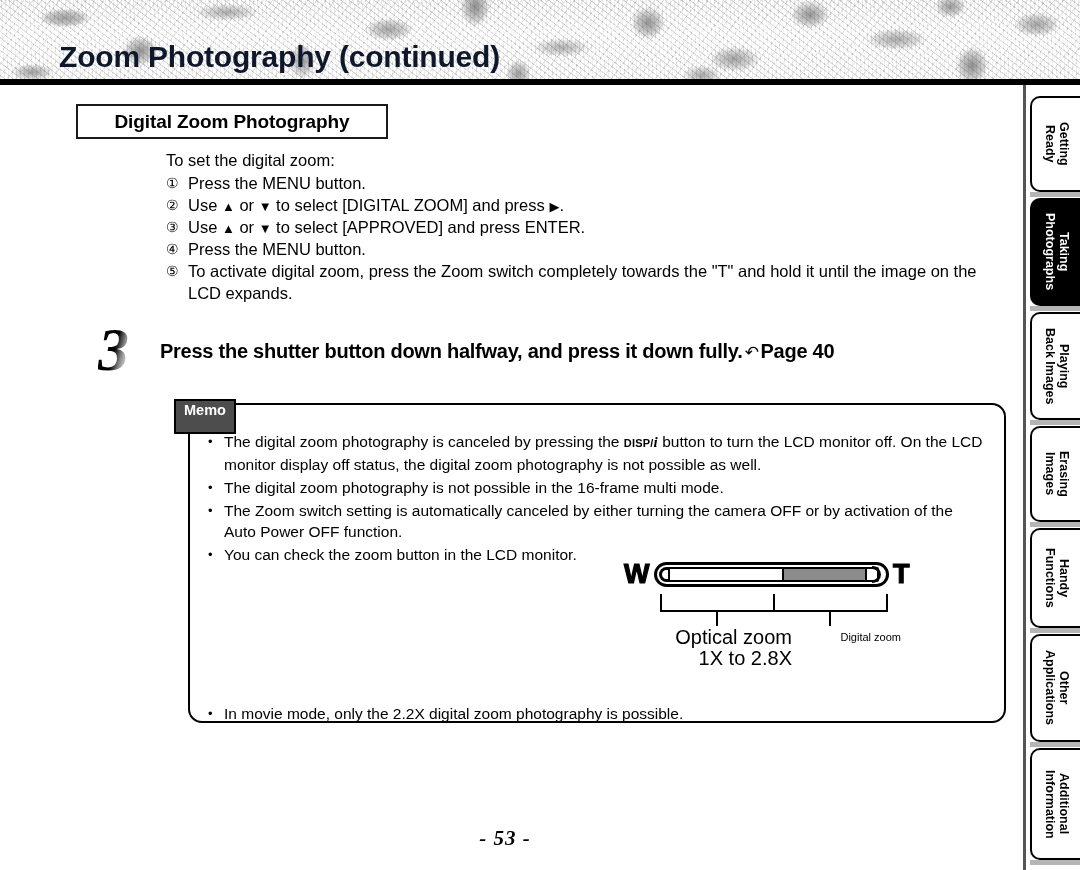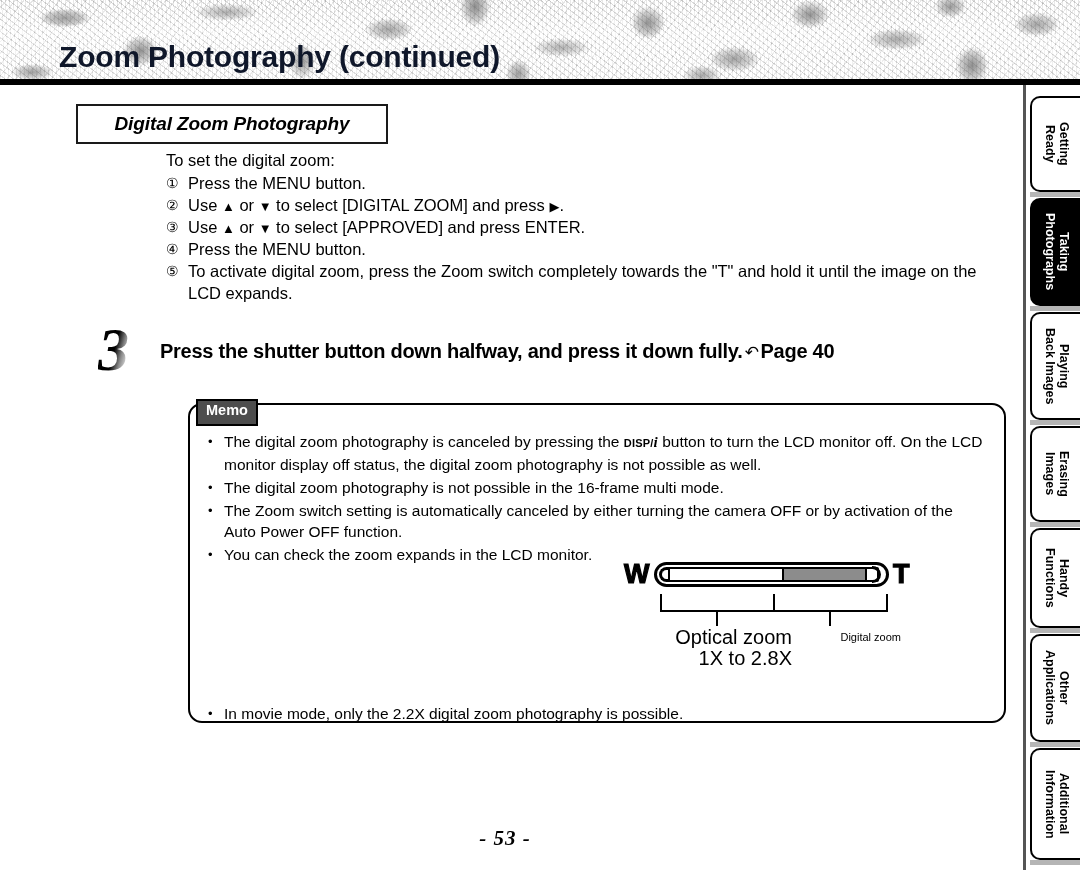--- a/index.html
+++ b/index.html
@@ -81,28 +81,27 @@
     background: #000000;
     z-index: 5;
   }
 
   
   #section-box {
     position: absolute;
     left: 76px;
     top: 104px;
     width: 312px;
-    height: 40px;
+    height: 35px;
     border: 2px solid #1a1a1a;
     background: #ffffff;
     box-sizing: border-box;
     display: flex;
     align-items: center;
     justify-content: center;
-    font-style: italic;
   }
   #section-box .label {
     font-size: 19px;
     font-weight: bold;
     letter-spacing: -0.1px;
   }
 
   
   #intro {
     position: absolute;
@@ -178,28 +177,28 @@
     top: 403px;
     width: 818px;
     height: 320px;
     border: 2px solid #000000;
     border-radius: 14px;
     box-sizing: border-box;
     background: #ffffff;
   }
   #memo-label {
     position: absolute;
-    left: 196px;
+    left: 174px;
     top: 399px;
     background: #4d4d4d;
     border: 2px solid #000000;
     color: #ffffff;
     font-size: 14.5px;
     font-weight: bold;
-    padding: 1px 8px 5px 8px;
+    padding: 1px 8px 13px 8px;
     line-height: 17px;
     z-index: 3;
   }
   #memo-inner {
     position: absolute;
     left: 18px;
     top: 26px;
     width: 778px;
     font-size: 15.5px;
     line-height: 21px;
@@ -490,21 +489,21 @@
       <span class="txt">The digital zoom photography is not possible in the 16-frame multi mode.</span>
     </div>
 
     <div class="memo-bullet">
       <span class="dot">•</span>
       <span class="txt">The Zoom switch setting is automatically canceled by either turning the camera OFF or by activation of the Auto Power OFF function.</span>
     </div>
 
     <div class="memo-bullet">
       <span class="dot">•</span>
-      <span class="txt">You can check the zoom expands in the LCD monitor.</span>
+      <span class="txt">You can check the zoom button in the LCD monitor.</span>
     </div>
 
     <div id="zoomfig">
       <div id="zb-w">W</div>
       <div id="zb-t">T</div>
 
       <div id="zb-bar">
         <div class="outer"></div>
         <div class="leftcap"></div>
         <div class="track"></div>

